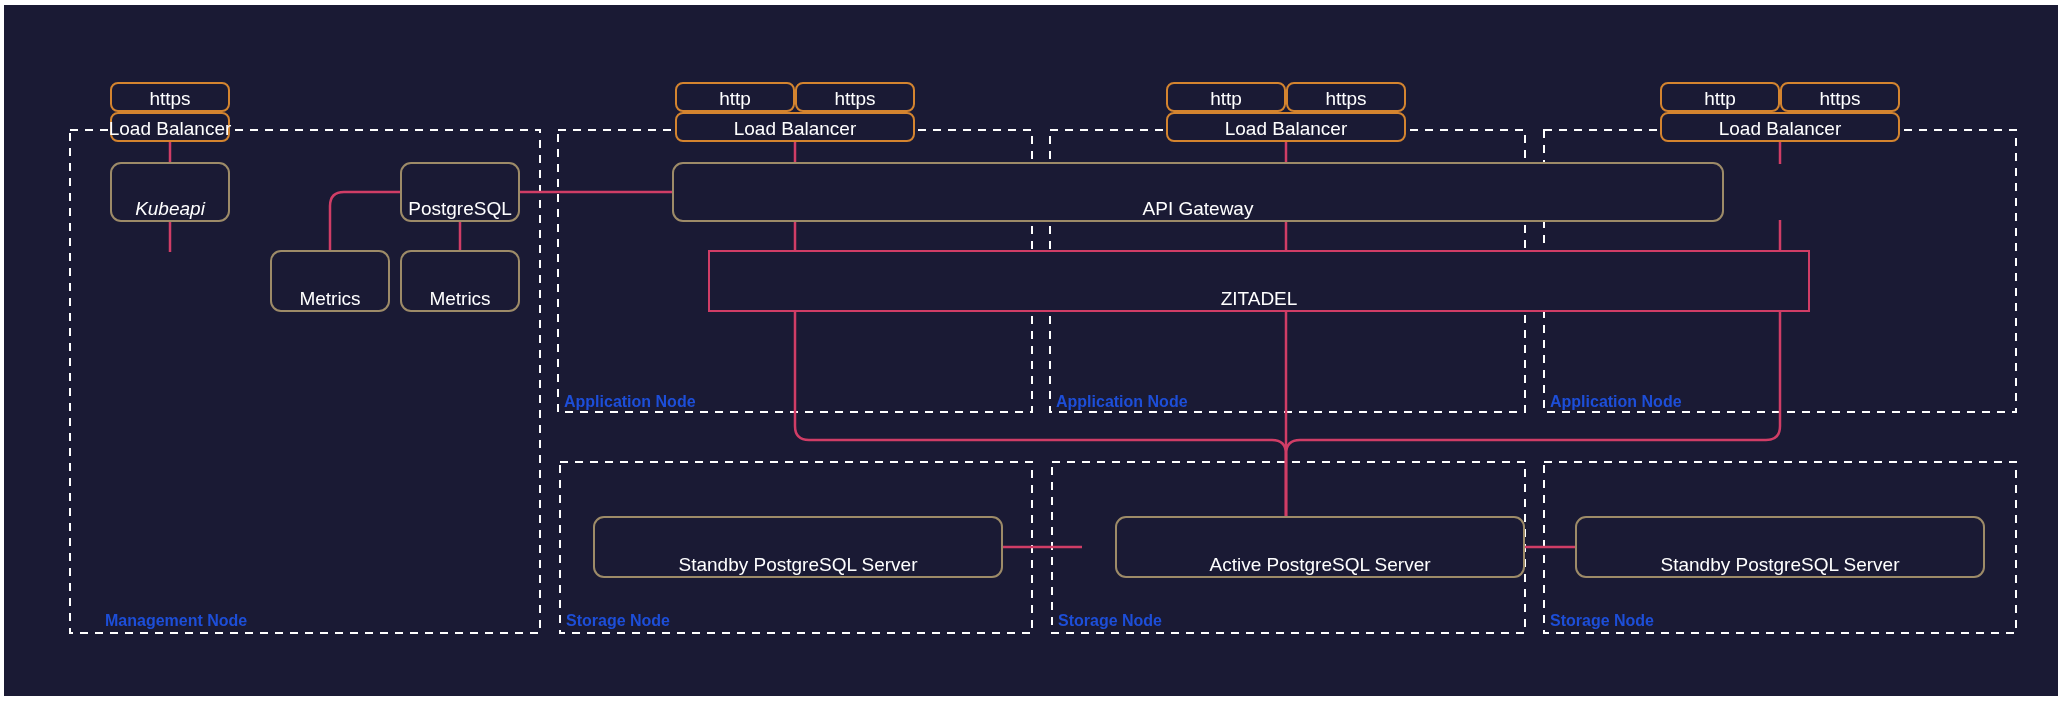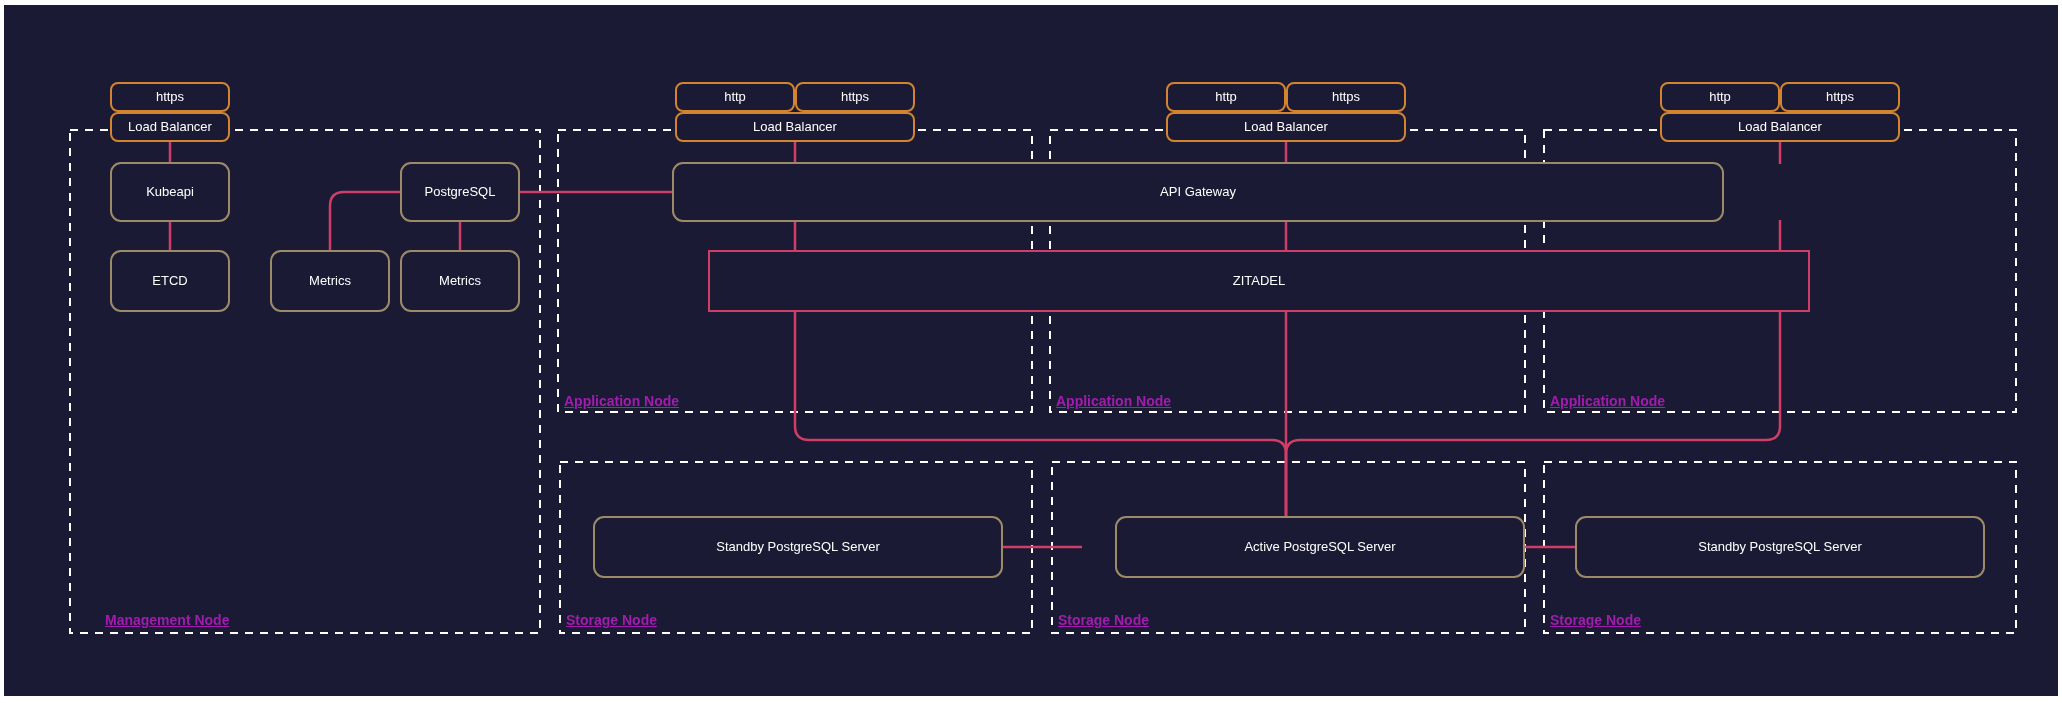--- a/index.html
+++ b/index.html
@@ -39,47 +39,46 @@
   .edge {
     fill: none;
     stroke: #d03d66;
     stroke-width: 2.5;
   }
   .node {
     position: absolute;
     box-sizing: border-box;
     background: #1a1a34;
     display: flex;
-    align-items: center;
+    align-items: flex-end;
     justify-content: center;
     color: #ffffff;
-    font-size: 13px;
+    font-size: 19px;
     line-height: 1.1;
     text-align: center;
     white-space: nowrap;
   }
   .node.orange {
     border: 2px solid #d4842f;
     border-radius: 8px;
   }
   .node.tan {
     border: 2px solid #9d8b68;
     border-radius: 11px;
   }
   .node.pink {
     border: 2px solid #d03d66;
     border-radius: 0;
   }
   .group-label {
     position: absolute;
-    color: #a21caf;
-    font-size: 14px;
+    color: #1d4ed8;
+    font-size: 16px;
     font-weight: bold;
     white-space: nowrap;
-    text-decoration: underline;
   }
 </style>
 </head>
 <body>
 
 <div id="stage">
   <div id="canvas"></div>
 
   <svg id="edges-layer" viewBox="0 0 2062 703">
 
@@ -108,25 +107,22 @@
     <path class="edge" d="M1003 547 L1082 547"></path>
     <path class="edge" d="M1490 547 L1577 547"></path>
   </svg>
 
   <div class="node orange" style="left:110px; top:82px;  width:120px; height:30px;">
       <span>https</span>
     </div>
   <div class="node orange" style="left:110px; top:112px; width:120px; height:30px;">
       <span>Load Balancer</span>
     </div>
-  <div class="node tan" style="left:110px; top:162px; width:120px; height:60px;">
+  <div class="node tan" style="left:110px; top:162px; width:120px; height:60px;font-style:italic;">
       <span>Kubeapi</span>
-    </div>
-  <div class="node tan" style="left:110px; top:250px; width:120px; height:62px;">
-      <span>ETCD</span>
     </div>
   <div class="node tan" style="left:270px; top:250px; width:120px; height:62px;">
       <span>Metrics</span>
     </div>
   <div class="node tan" style="left:400px; top:162px; width:120px; height:60px;">
       <span>PostgreSQL</span>
     </div>
   <div class="node tan" style="left:400px; top:250px; width:120px; height:62px;">
       <span>Metrics</span>
     </div>

